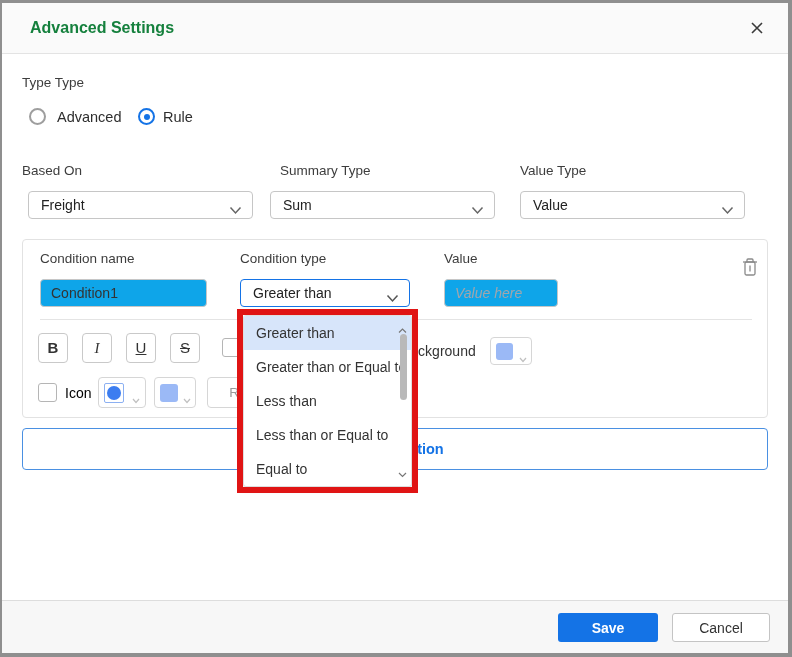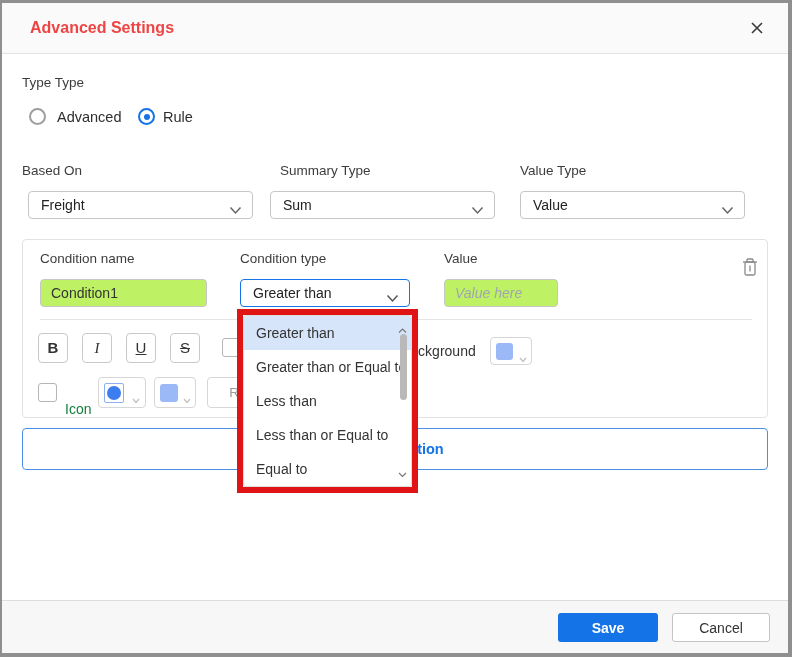--- a/index.html
+++ b/index.html
@@ -2,39 +2,39 @@
 <html><head>
 <meta charset="utf-8">
 <style>
   html,body{margin:0;padding:0;}
   body{font-family:"Liberation Sans", sans-serif; -webkit-font-smoothing:antialiased;}
   #frame{position:relative;width:792px;height:657px;background:#8f8f8f;overflow:hidden;}
   #dialog{position:absolute;left:2px;top:3px;width:786px;height:650px;background:#ffffff;overflow:hidden;}
 
   
   .hdr{position:absolute;left:0;top:0;width:786px;height:50px;background:#fafafa;border-bottom:1px solid #e3e3e3;}
-  .hdr-title{position:absolute;left:28px;top:0;line-height:50px;font-size:16px;font-weight:bold;color:#ef4444;}
+  .hdr-title{position:absolute;left:28px;top:0;line-height:50px;font-size:16px;font-weight:bold;color:#15803d;}
   .close-btn{position:absolute;right:22px;top:16px;width:18px;height:18px;cursor:pointer;}
 
   .lbl{position:absolute;font-size:13.5px;color:#3d3d3d;}
   .lbl2{position:absolute;font-size:13.5px;color:#3d3d3d;}
   .radio{position:absolute;width:17px;height:17px;border:2px solid #9e9e9e;border-radius:50%;background:#fff;box-sizing:border-box;cursor:pointer;}
   .radio.sel{border-color:#1473e6;}
   .radio.sel::after{content:"";position:absolute;left:3.5px;top:3.5px;width:6px;height:6px;border-radius:50%;background:#1473e6;}
   .radio-lbl{position:absolute;font-size:14.5px;color:#2e2e2e;}
 
   
   .select{position:absolute;height:28px;background:#fff;border:1px solid #c6c6c6;border-radius:4px;box-sizing:border-box;cursor:pointer;}
   .select .sel-txt{position:absolute;left:12px;top:0;line-height:26px;font-size:14px;color:#222;}
   .select .chev{position:absolute;right:10px;top:9px;}
   .select.focus{border-color:#1473e6;}
 
   
   .panel{position:absolute;left:20px;top:236px;width:746px;height:179px;border:1px solid #e2e2e2;border-radius:4px;box-sizing:border-box;background:#fff;}
-  .txtinput{position:absolute;height:28px;border:1px solid #c6c6c6;border-radius:4px;box-sizing:border-box;font-family:"Liberation Sans",sans-serif;font-size:14px;color:#333;padding:0 10px;outline:none;background:#bef264;}
+  .txtinput{position:absolute;height:28px;border:1px solid #c6c6c6;border-radius:4px;box-sizing:border-box;font-family:"Liberation Sans",sans-serif;font-size:14px;color:#333;padding:0 10px;outline:none;background:#0ea5e9;}
   .txtinput::placeholder{font-style:italic;color:#a0a6ad;}
   .divider{position:absolute;height:1px;background:#e4e4e4;}
 
   .fmt-btn{position:absolute;width:30px;height:30px;border:1px solid #c9c9c9;border-radius:4px;background:#fff;box-sizing:border-box;text-align:center;line-height:28px;font-size:15px;color:#333;cursor:pointer;}
   .fmt-b{font-weight:bold;}
   .fmt-i{font-family:"Liberation Serif",serif;font-style:italic;}
   .fmt-u{text-decoration:underline;}
   .fmt-s{text-decoration:line-through;}
 
   .checkbox{position:absolute;width:19px;height:19px;border:1px solid #b5b5b5;border-radius:3px;background:#fff;box-sizing:border-box;cursor:pointer;}
@@ -146,21 +146,21 @@
 
     <div class="lbl2" style="left:399px;top:340px;font-size:14px;color:#333;">Background</div>
     <div class="mini-dd" style="left:488px;top:334px;width:42px;height:28px;">
       <span class="swatch" style="left:5px;top:5px;width:17px;height:17px;"></span>
       <span class="mini-chev" style="right:4px;top:11px;"><svg width="8" height="6" viewBox="0 0 8 6">
             <path d="M1 1 L4 4.5 L7 1" fill="none" stroke="#c0c0c0" stroke-width="1.2"></path>
           </svg></span>
     </div>
 
     <div class="checkbox" style="left:36px;top:380px;"></div>
-    <div class="lbl2" style="left:63px;top:398px;font-size:14px;color:#15803d;">Icon</div>
+    <div class="lbl2" style="left:63px;top:382px;font-size:14px;color:#000000;">Icon</div>
 
     <div class="mini-dd" style="left:96px;top:374px;width:48px;height:31px;">
       <span style="position:absolute;left:5px;top:5px;width:20px;height:20px;border:1px solid #8cb0f2;border-radius:2px;box-sizing:border-box;">
         <span style="position:absolute;left:2px;top:2px;width:14px;height:14px;border-radius:50%;background:#3c7df0;display:block;"></span>
       </span>
       <span class="mini-chev" style="right:5px;top:12px;"><svg width="8" height="6" viewBox="0 0 8 6">
             <path d="M1 1 L4 4.5 L7 1" fill="none" stroke="#c0c0c0" stroke-width="1.2"></path>
           </svg></span>
     </div>
 

